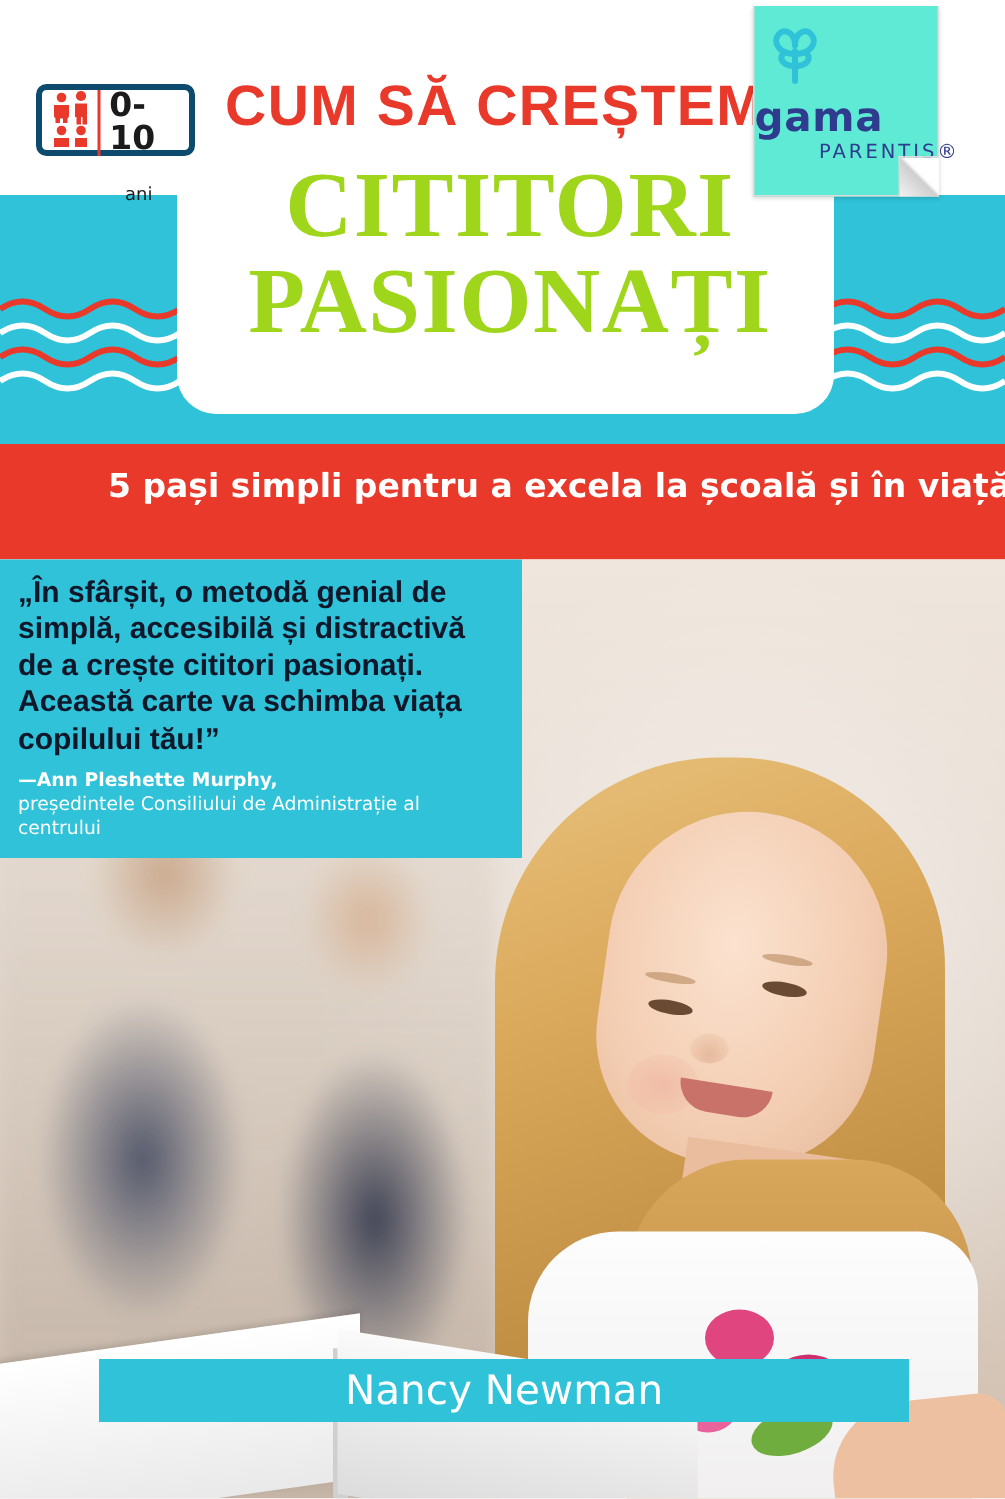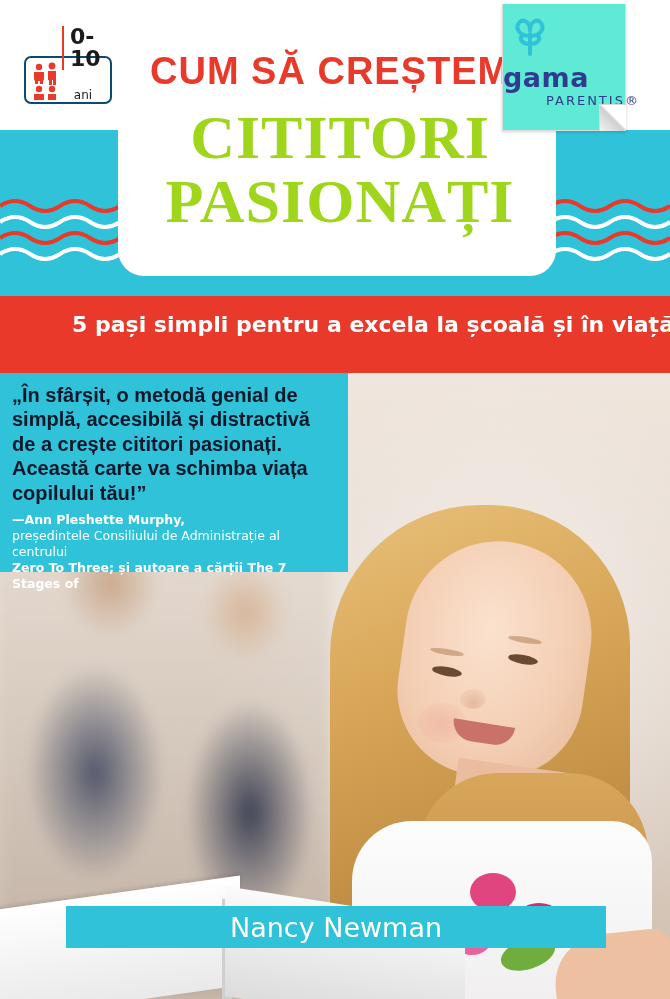--- a/index.html
+++ b/index.html
@@ -99,27 +99,27 @@
   .title-big .l2 {
     display: block;
     margin-top: 4px;
   }
 
   
   .age-badge {
     position: absolute;
     left: 24px;
     top: 56px;
-    width: 88px;
+    width: 106px;
     height: 48px;
-    border: 2px solid #0c4a6e;
+    border: 4px solid #0c4a6e;
     border-radius: 7px;
     background: #ffffff;
     display: flex;
-    align-items: flex-end;
+    align-items: flex-start;
     box-sizing: border-box;
     padding: 0 4px;
   }
   .age-badge .pictos {
     width: 34px;
     display: flex;
     flex-direction: column;
     align-items: center;
     justify-content: center;
     line-height: 1;
@@ -529,20 +529,19 @@
       <div class="book-spine"></div>
       <div class="book-right"></div>
     </div>
   </div>
 
   <div class="quote-box">
     <div class="quote-text">„În sfârșit, o metodă genial de simplă, accesibilă și distractivă de a crește cititori pasionați. Această carte va schimba viața copilului tău!”</div>
     <div class="quote-attr">
       <div>—Ann Pleshette Murphy,</div>
       <div class="thin">președintele Consiliului de Administrație al centrului</div>
-      <div>Zero To Three; și autoare a cărții The 7 Stages of</div>
     </div>
   </div>
 
   <div class="author-band"></div>
   <div class="author-name">Nancy Newman</div>
 
 </div>
 
 </body></html>

